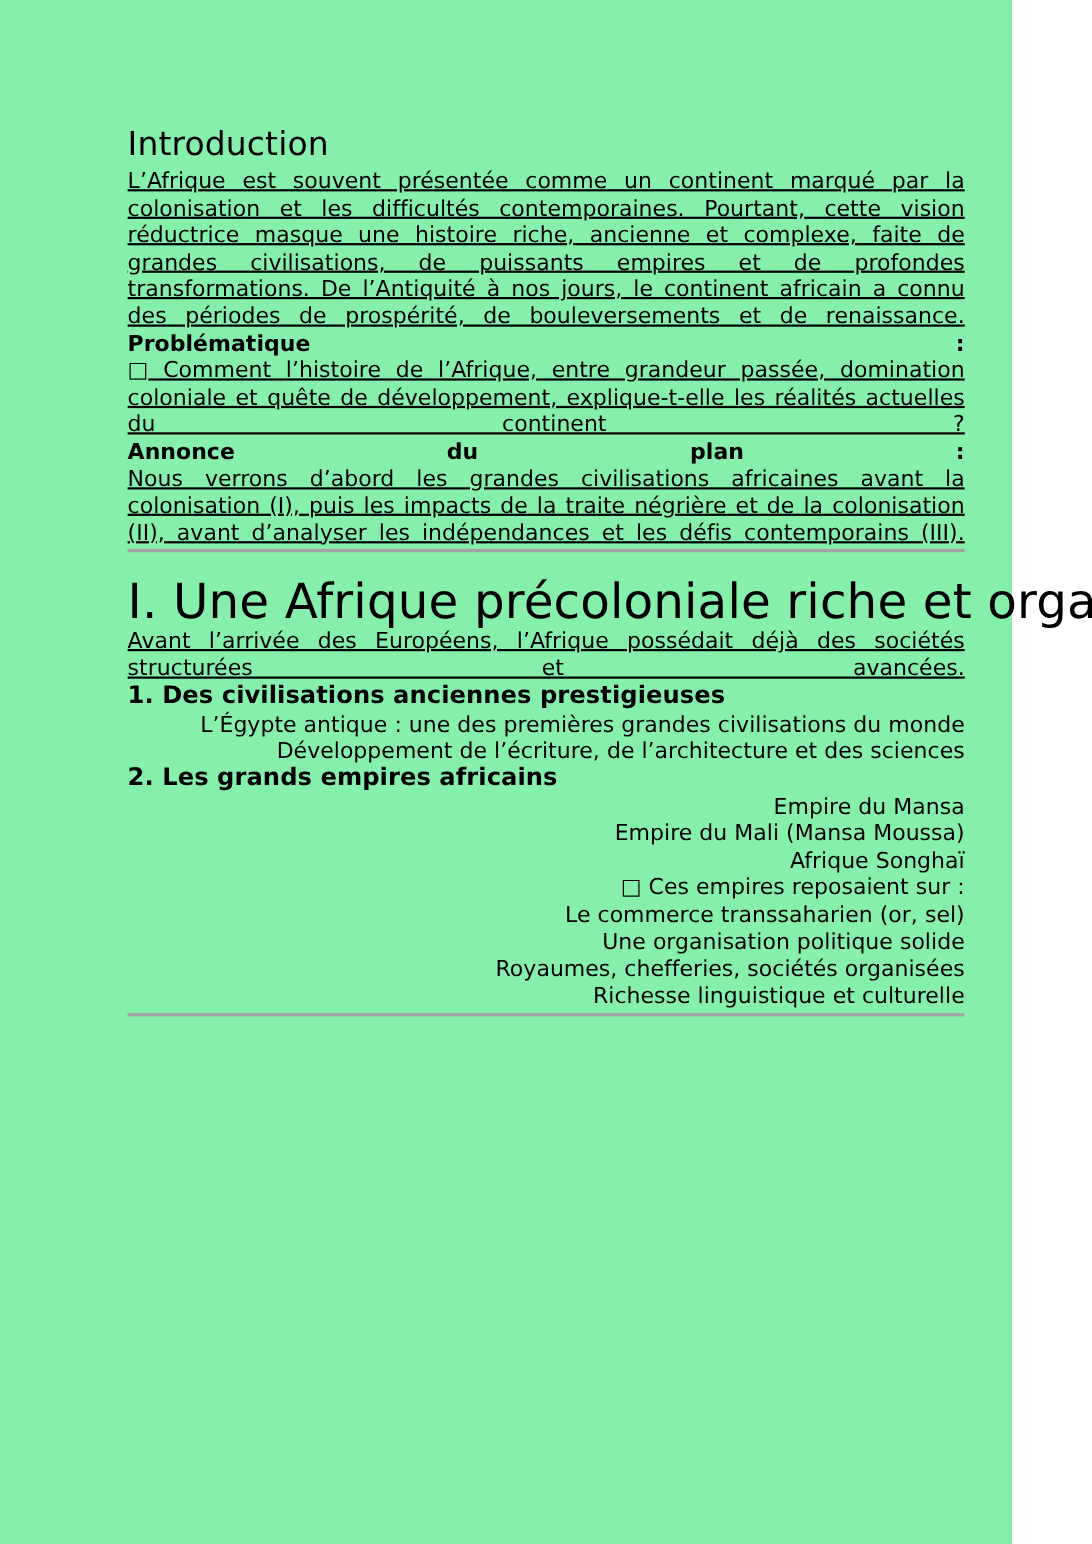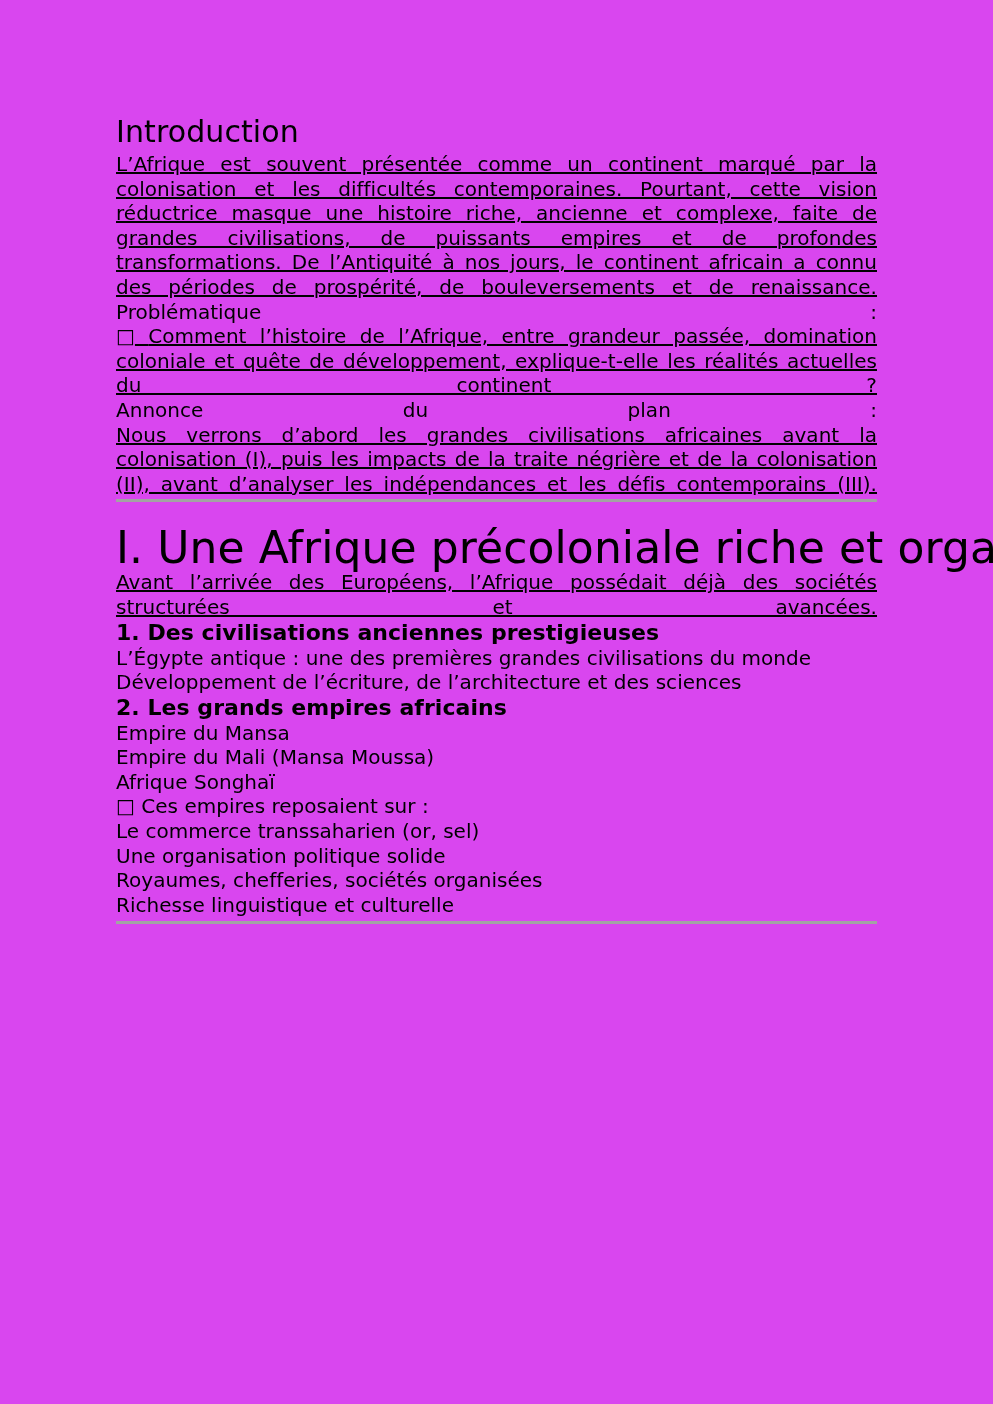--- a/index.html
+++ b/index.html
@@ -15,23 +15,23 @@
     overflow: hidden;
     font-family: "DejaVu Sans", "Liberation Sans", sans-serif;
     color: #000000;
     -webkit-font-smoothing: antialiased;
   }
 
   .page {
     position: absolute;
     left: 0;
     top: 0;
-    width: 993px;
+    width: 920px;
     height: 1404px;
-    background: #d946ef;
+    background: #86efac;
   }
 
   .content {
     position: absolute;
     left: 116px;
     top: 114px;
     width: 761px;
   }
 
   
@@ -73,35 +73,36 @@
   
   .para.justify-all {
     text-align-last: justify;
     text-decoration: underline;
   }
 
   .line {
     font-size: 20px;
     line-height: 24.6px;
     margin: 0;
-    text-align: left;
+    text-align: right;
     letter-spacing: 0.02px;
     white-space: pre-wrap;
   }
 
   
   .spread-line {
     font-size: 20px;
     line-height: 24.6px;
     margin: 0;
     display: flex;
     justify-content: space-between;
     align-items: baseline;
     width: 100%;
     letter-spacing: 0.02px;
+    font-weight: bold;
   }
   .spread-line > span { white-space: pre; }
 
   .box-glyph {
     display: inline-block;
     font-family: "DejaVu Sans", "Liberation Sans", sans-serif;
   }
 
   
   .hrule {

